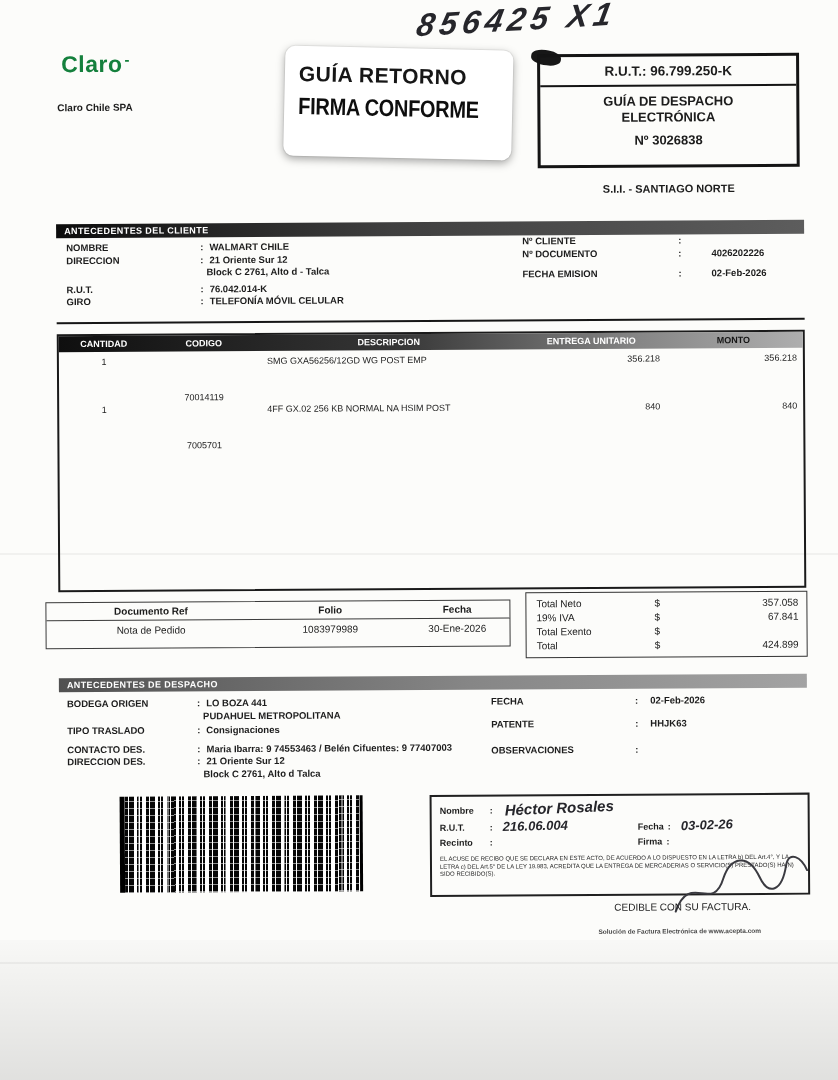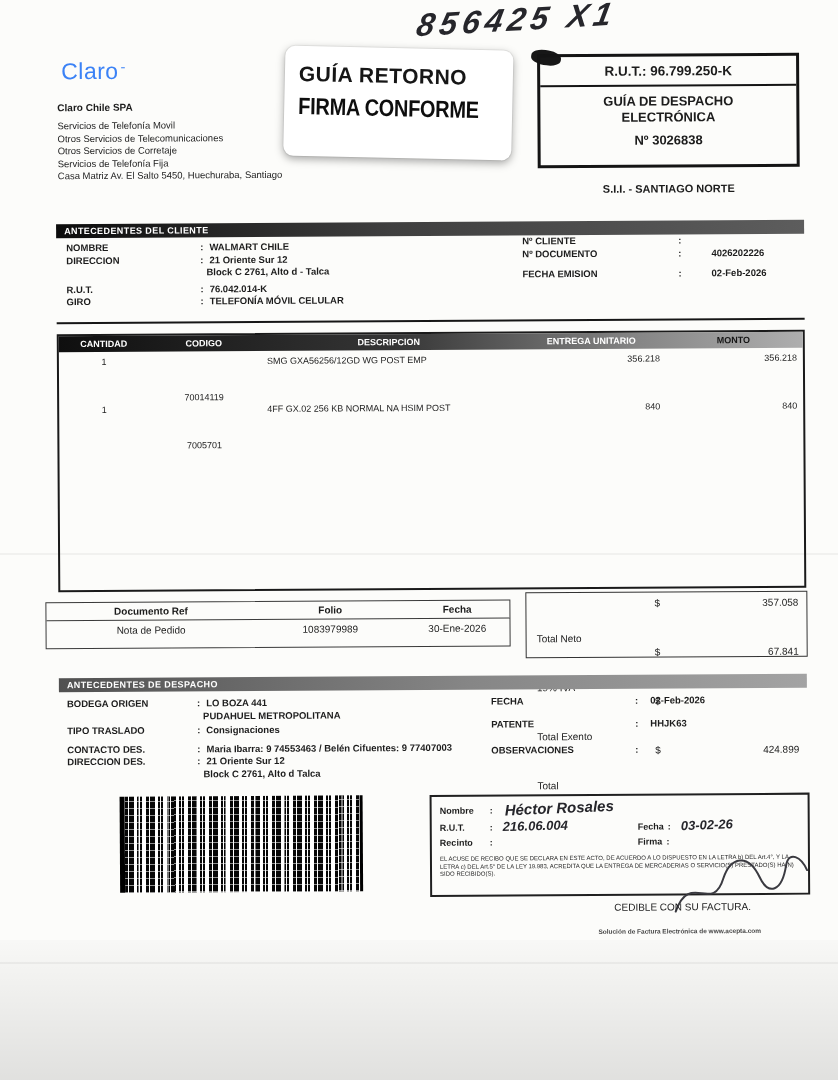--- a/index.html
+++ b/index.html
@@ -10,21 +10,21 @@
   .abs { position:absolute; }
 
   
   .shade-bottom { position:absolute; left:0; right:0; bottom:0; height:140px; background:linear-gradient(180deg, rgba(0,0,0,0.015), rgba(0,0,0,0.11)); }
   .fold { position:absolute; left:0; right:0; height:2px; background:rgba(0,0,0,0.045); }
   .smudge { position:absolute; background:#171717; border-radius:45%; }
 
   .hand { font-style:italic; color:#26262b; font-weight:bold; }
   .top-number { left:420px; top:2px; font-size:32px; letter-spacing:5px; transform:rotate(-3deg) skewX(-14deg); }
 
-  .logo { left:64px; top:56px; font-size:23px; font-weight:normal; color:#3b82f6; letter-spacing:0.5px; }
+  .logo { left:64px; top:49px; font-size:23px; font-weight:bold; color:#15803d; letter-spacing:0.5px; }
   .logo-mark { font-size:15px; vertical-align:7px; margin-left:2px; }
   .company { left:60px; top:100px; font-size:10px; font-weight:bold; }
   .services { left:60px; top:118px; font-size:9.5px; line-height:12.5px; color:#222; }
 
   .stamp { left:287px; top:48px; width:228px; height:110px; background:#fff; border-radius:10px;
            box-shadow:0 3px 9px rgba(0,0,0,0.35), 0 0 0 1px rgba(0,0,0,0.05);
            transform:rotate(1.6deg); padding:16px 8px 0 14px; }
   .stamp-l1 { font-size:21px; font-weight:bold; letter-spacing:0.5px; color:#161616; }
   .stamp-l2 { font-size:20px; font-weight:bold; margin-top:9px; color:#0e0e0e; transform:scaleY(1.18); transform-origin:left; letter-spacing:-0.3px; }
 
@@ -61,21 +61,21 @@
   .rc5 { flex:1; text-align:right; padding-right:6px; }
 
   .ref { left:45px; top:600px; width:465px; height:47px; border:1.5px solid #3a3a3a; font-size:10px; }
   .ref-head, .ref-row { display:flex; }
   .ref-head { font-weight:bold; border-bottom:1.5px solid #3a3a3a; padding:3px 0; }
   .ref-row { padding:4px 0; }
   .refc1 { width:210px; text-align:center; } .refc2 { width:150px; text-align:center; } .refc3 { width:105px; text-align:center; }
 
   .totals { left:525px; top:593px; width:282px; height:66px; border:1.5px solid #333; font-size:10px; padding:4px 8px 0 10px; }
   .tot-row { display:flex; line-height:14px; }
-  .tot-lbl { width:118px;margin-top:35px; } .tot-cur { width:24px; } .tot-val { flex:1; text-align:right; }
+  .tot-lbl { width:118px; } .tot-cur { width:24px; } .tot-val { flex:1; text-align:right; }
 
   .dispatch { left:58px; top:676px; width:748px; height:112px; }
   .disp-left { left:8px; top:20px; }
   .disp-right { left:432px; top:20px; }
   .m10 { margin-top:10px; } .m14 { margin-top:14px; } .m6 { margin-top:6px; } .m2 { margin-top:2px; }
 
   .barcode { left:118px; top:795px; width:243px; height:96px; border-left:5px solid #000; border-right:3px solid #000;
     background:
       repeating-linear-gradient(0deg, rgba(255,255,255,0.55) 0 1px, transparent 1px 7px),
       repeating-linear-gradient(90deg, transparent 0 13px, rgba(255,255,255,0.45) 13px 15px, transparent 15px 29px),
@@ -106,27 +106,20 @@
   <div class="fold" style="top:962px"></div>
 
   <div class="tilt">
 
     <div class="abs hand top-number">856425 X1</div>
 
     <div class="abs logo">
       <span>Claro</span><span class="logo-mark">-</span>
     </div>
     <div class="abs company">Claro Chile SPA</div>
-    <div class="abs services">
-      <div>Servicios de Telefonía Movil</div>
-      <div>Otros Servicios de Telecomunicaciones</div>
-      <div>Otros Servicios de Corretaje</div>
-      <div>Servicios de Telefonía Fija</div>
-      <div>Casa Matriz Av. El Salto 5450, Huechuraba, Santiago</div>
-    </div>
 
     <div class="abs stamp">
       <div class="stamp-l1">GUÍA RETORNO</div>
       <div class="stamp-l2">FIRMA CONFORME</div>
     </div>
 
     <div class="smudge" style="left:534px; top:51px; width:30px; height:15px; transform:rotate(9deg);"></div>
     <div class="abs rut-box">
       <div class="rut-line">R.U.T.: 96.799.250-K</div>
       <hr class="rut-divider">

